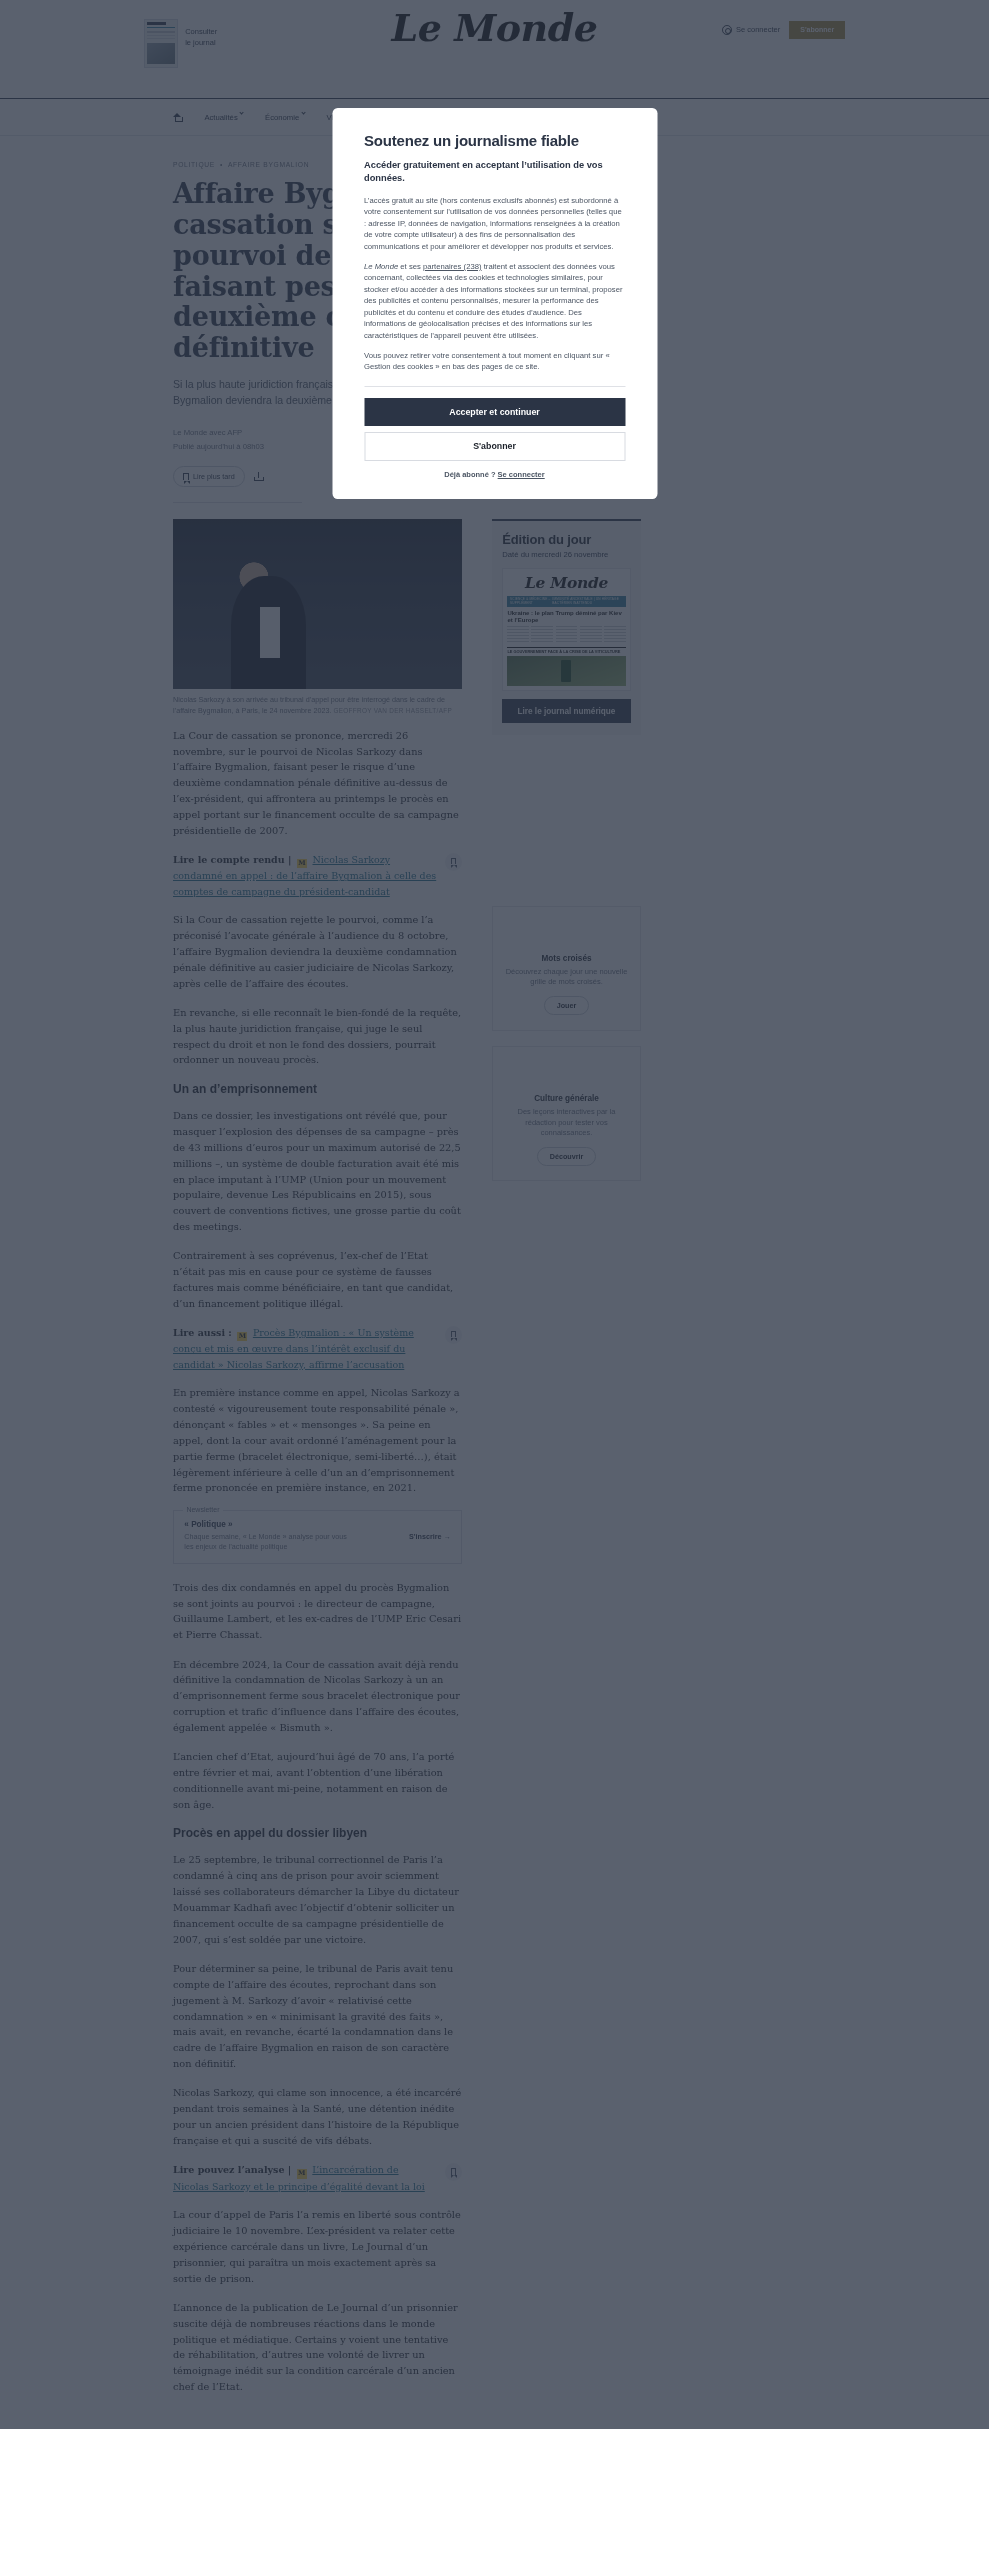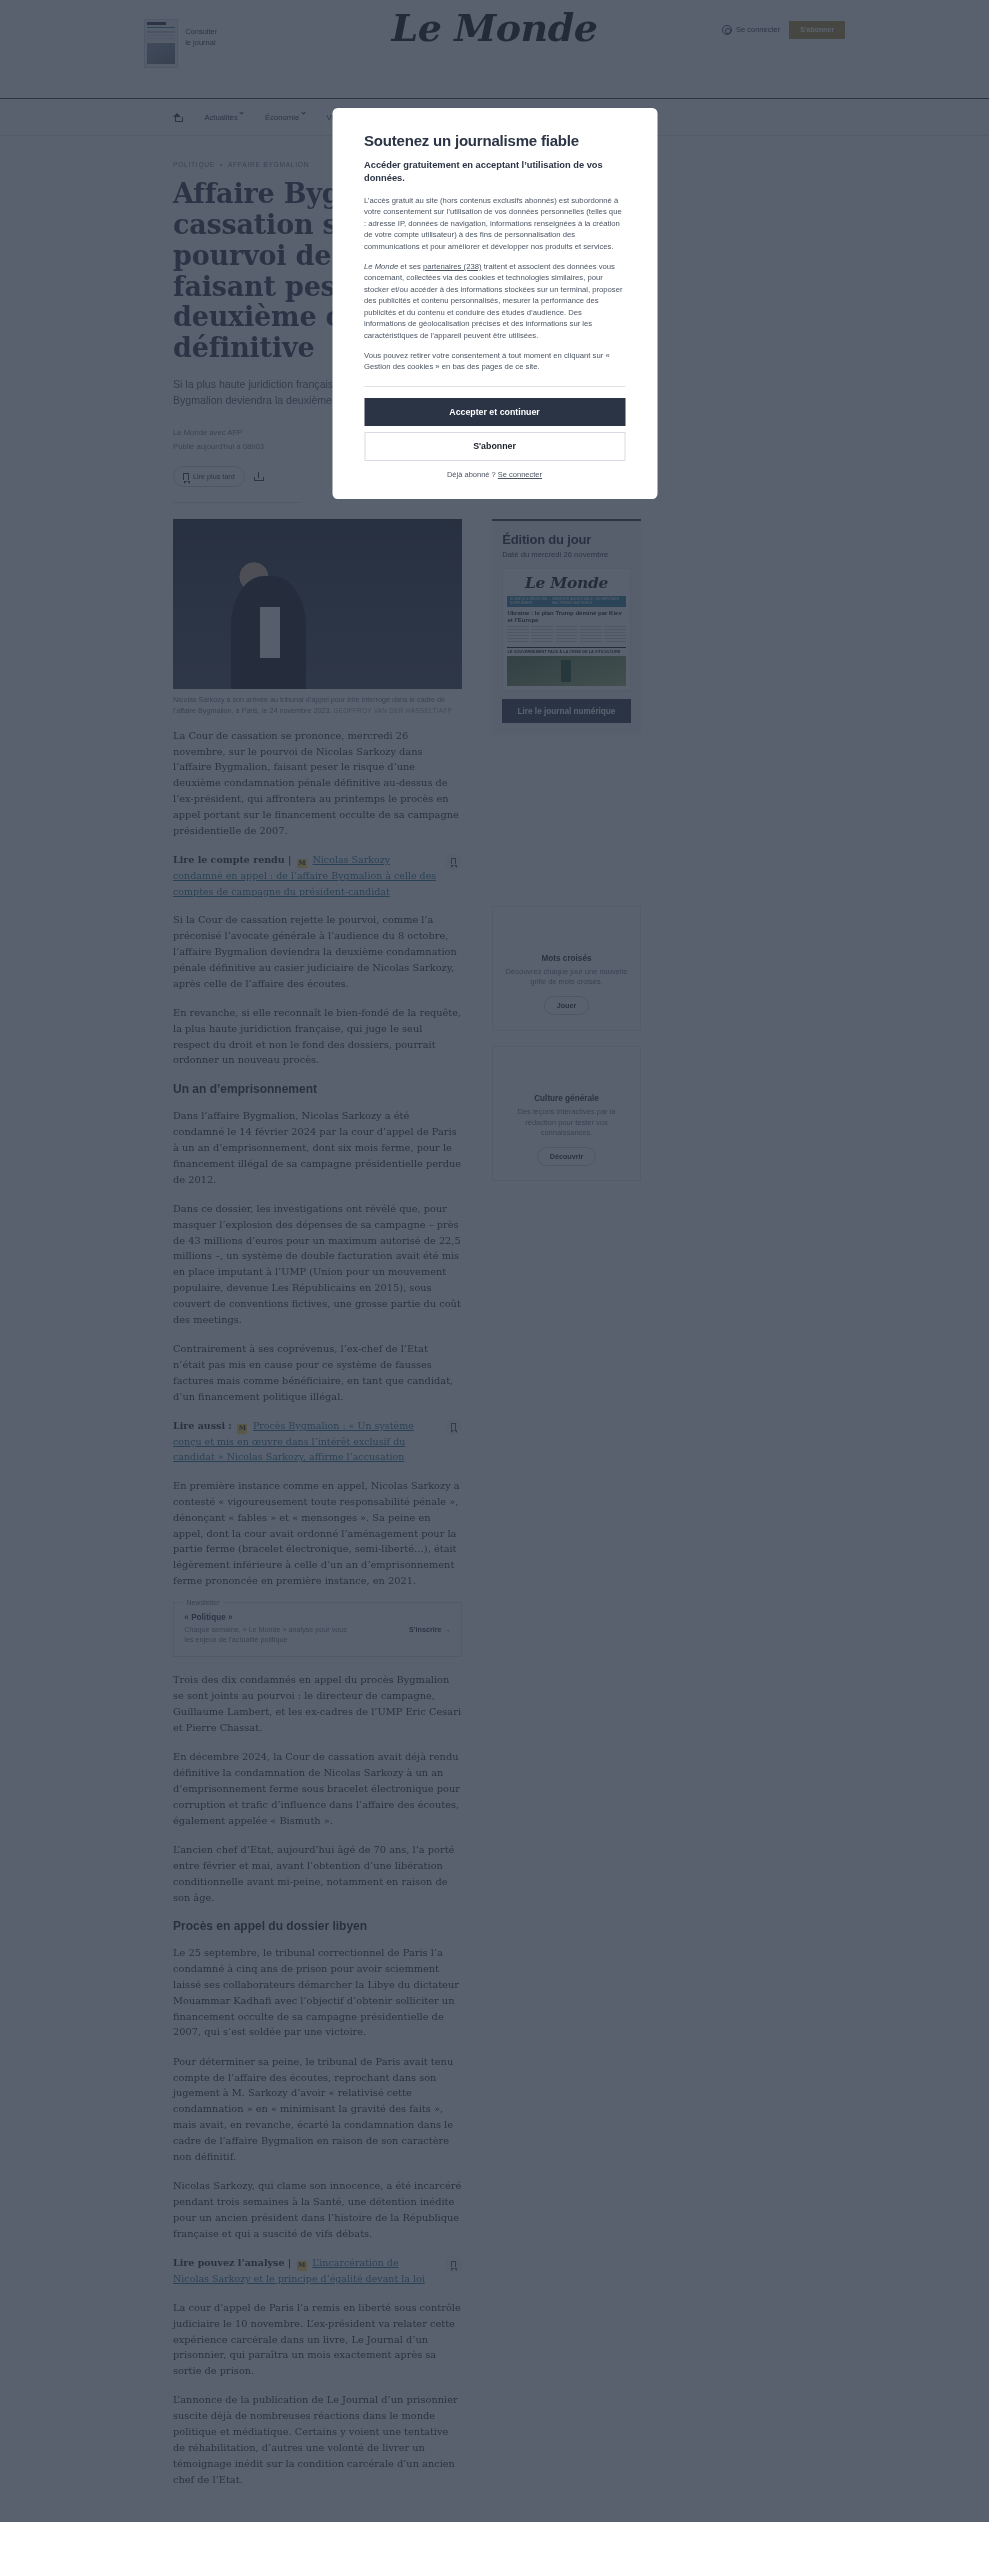--- a/index.html
+++ b/index.html
@@ -107,21 +107,21 @@
   .scrim{position:absolute;inset:0;background:rgba(43,52,69,.78);z-index:40;}
   .modal{position:absolute;left:50%;transform:translateX(-50%);top:108px;width:325px;background:#fff;border-radius:5.2px;padding:24px 32px 20.6px;z-index:50;}
   .m-h1{font-size:15px;font-weight:700;color:#2b3445;letter-spacing:-0.2px;margin-bottom:10.3px;}
   .m-h2{font-size:9.3px;font-weight:700;color:#2b3445;line-height:1.35;margin-bottom:10.3px;}
   .m-p{font-size:7.7px;line-height:1.5;color:#4b5563;margin-bottom:8.2px;}
   .m-p u,.m-p a{text-decoration:underline;color:#4b5563;cursor:pointer;}
   .m-p em{font-style:italic;}
   .m-hr{border:0;border-top:0.5px solid #dfe1e6;margin:13.4px 0 11.3px;}
   .m-accept{width:100%;background:#2b3445;color:#fff;border:0;padding:8.8px;font-size:8.8px;font-weight:700;cursor:pointer;}
   .m-sub{width:100%;background:#fff;color:#1b2029;border:0.5px solid #d8dbe1;padding:8.2px;font-size:8.8px;font-weight:700;margin-top:6.2px;cursor:pointer;}
-  .m-foot{text-align:center;font-size:7.5px;color:#4b5563;margin-top:9.3px;}
+  .m-foot{text-align:center;font-size:7.5px;color:#4b5563;margin-top:9.3px;font-weight:bold;}
   .m-foot u{cursor:pointer;}
 </style>
 </head>
 <body>
 
 <div class="wrap">
 
   <div class="masthead">
     <div class="mast-inner">
       <div class="journal-promo">
@@ -227,21 +227,20 @@
             <a>Nicolas Sarkozy condamné en appel : de l’affaire Bygmalion à celle des comptes de campagne du président-candidat</a>
             <span class="bm-circle">
                 <i></i>
               </span>
           </div>
 
           <p>Si la Cour de cassation rejette le pourvoi, comme l’a préconisé l’avocate générale à l’audience du 8 octobre, l’affaire Bygmalion deviendra la deuxième condamnation pénale définitive au casier judiciaire de Nicolas Sarkozy, après celle de l’affaire des écoutes.</p>
           <p>En revanche, si elle reconnaît le bien-fondé de la requête, la plus haute juridiction française, qui juge le seul respect du droit et non le fond des dossiers, pourrait ordonner un nouveau procès.</p>
 
           <h2>Un an d’emprisonnement</h2>
-          <p>Dans l’affaire Bygmalion, Nicolas Sarkozy a été condamné le 14 février 2024 par la cour d’appel de Paris à un an d’emprisonnement, dont six mois ferme, pour le financement illégal de sa campagne présidentielle perdue de 2012.</p>
           <p>Dans ce dossier, les investigations ont révélé que, pour masquer l’explosion des dépenses de sa campagne – près de 43 millions d’euros pour un maximum autorisé de 22,5 millions –, un système de double facturation avait été mis en place imputant à l’UMP (Union pour un mouvement populaire, devenue Les Républicains en 2015), sous couvert de conventions fictives, une grosse partie du coût des meetings.</p>
           <p>Contrairement à ses coprévenus, l’ex-chef de l’Etat n’était pas mis en cause pour ce système de fausses factures mais comme bénéficiaire, en tant que candidat, d’un financement politique illégal.</p>
 
           <div class="readalso">
             <b>Lire aussi :</b>
             <span class="m-badge">M</span>
             <a>Procès Bygmalion : « Un système conçu et mis en œuvre dans l’intérêt exclusif du candidat » Nicolas Sarkozy, affirme l’accusation</a>
             <span class="bm-circle">
                 <i></i>
               </span>

